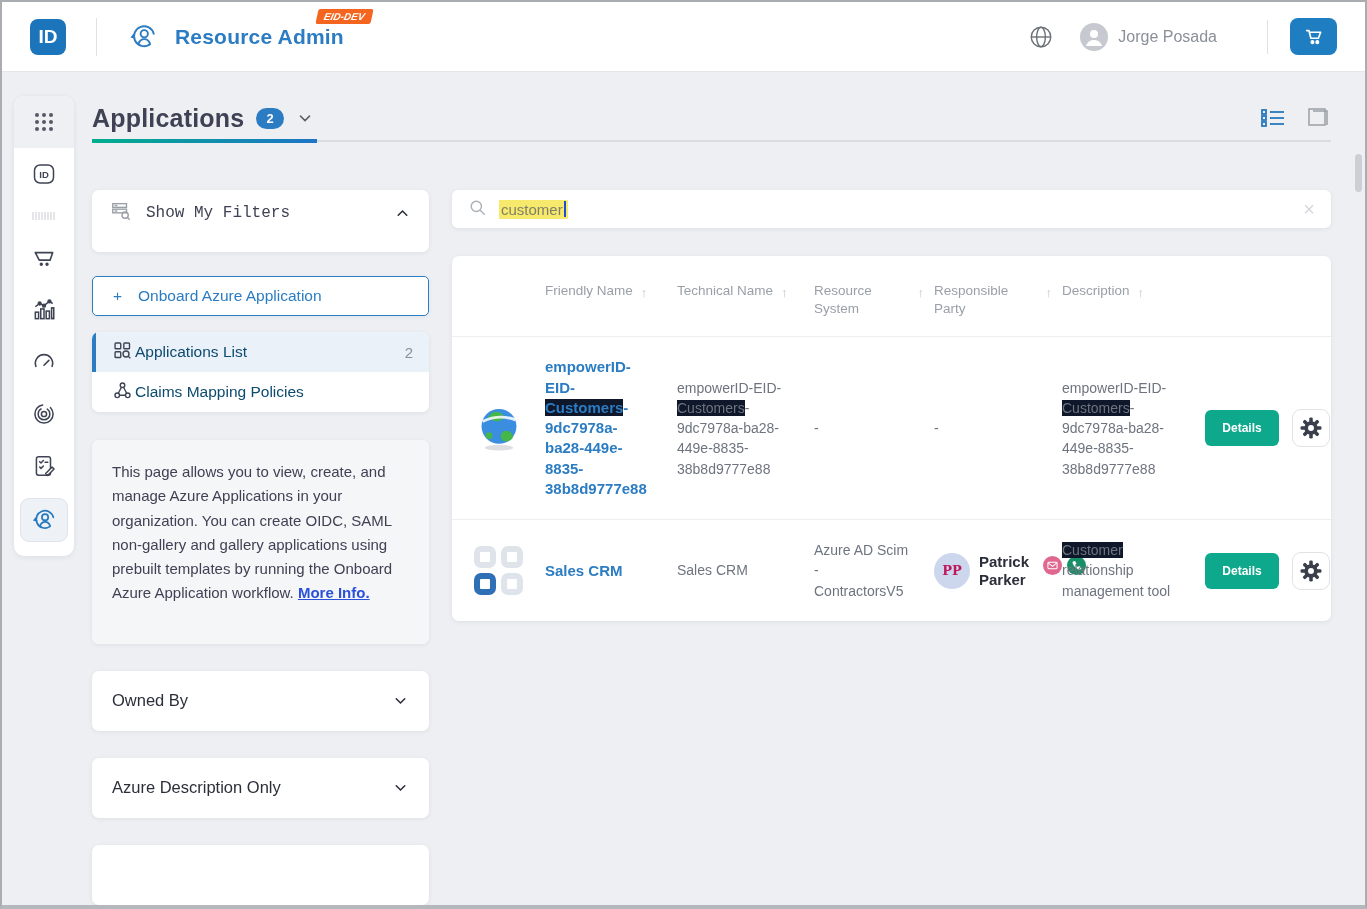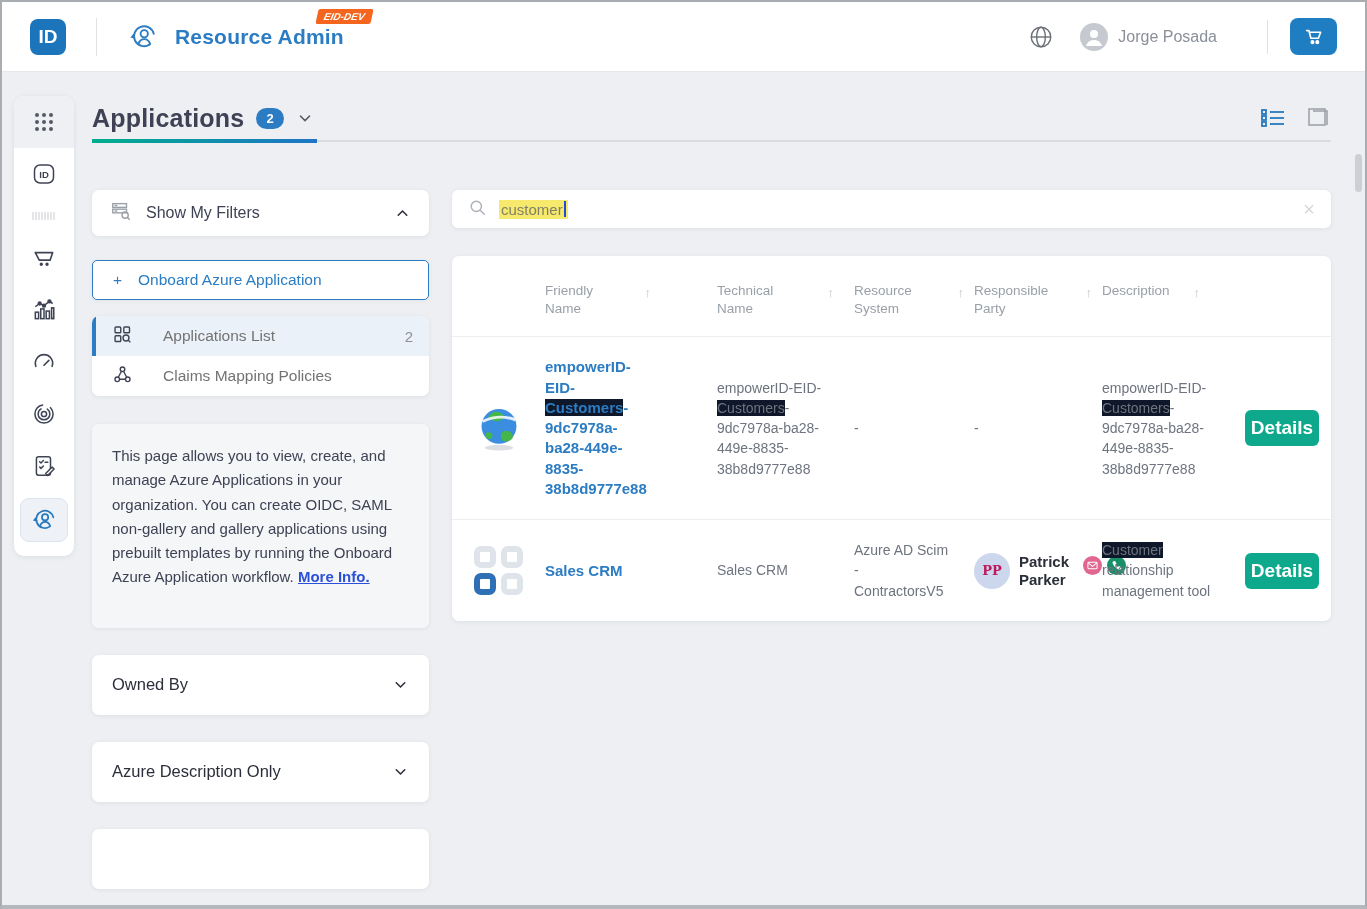--- a/index.html
+++ b/index.html
@@ -43,64 +43,64 @@
   .tab.active { color:#2b2f3a; font-weight:bold; }
   .tab.active::after { content:""; position:absolute; left:-14px; right:-14px; bottom:-3px; height:4px; background:#2779bd; z-index:2; }
   .view-icons { margin-left:auto; display:flex; align-items:center; gap:18px; }
   .vicon { cursor:pointer; display:flex; }
 
   
   .content { display:flex; gap:23px; margin-top:48px; }
   .filters-col { width:337px; flex-shrink:0; }
   .card { background:#fff; border-radius:7px; box-shadow:0 1px 4px rgba(70,80,100,.09); }
   .panel-head { display:flex; align-items:center; padding:0 18px; cursor:pointer; }
-  .filters-card { height:46px; }
+  .filters-card { height:62px;font-family:Liberation Mono, monospace; }
   .filters-card .panel-head { height:46px; }
   .panel-head .plabel { font-size:16px; color:#3f4254; margin-left:14px; }
   .panel-head .chev { margin-left:auto; display:flex; }
   .onboard-btn { margin-top:24px; width:100%; height:40px; background:#fff; border:1px solid #2b7cc2; border-radius:5px; color:#2b7cc2; font-size:15.5px; font-family:inherit; display:flex; align-items:center; padding:0 20px; gap:16px; cursor:pointer; box-shadow:0 1px 4px rgba(70,80,100,.07); }
   .nav-card { margin-top:16px; overflow:hidden; }
   .nav-item { height:40px; display:flex; align-items:center; padding:0 16px; cursor:pointer; border-left:4px solid transparent; }
   .nav-item.active { background:#eaf1f9; border-left:4px solid #2b7cc2; }
-  .nav-item .nlabel { font-size:15.5px; color:#737373; margin-left:30px; }
+  .nav-item .nlabel { font-size:15.5px; color:#0c4a6e; margin-left:2px; }
   .nav-item .ncount { margin-left:auto; color:#8b909a; font-size:15px; }
   .info-card { margin-top:28px; overflow:hidden; }
   .info-card .panel-head { height:56px; }
   .info-card .plabel { font-size:16.5px; }
   .info-body { background:#f5f6f8; padding:20px 20px 38px; font-size:15px; color:#3f4254; line-height:1.62; }
   .info-link { color:#2b50d9; text-decoration:underline; font-weight:bold; cursor:pointer; }
   .acc-card { margin-top:27px; }
   .acc-head { height:60px; display:flex; align-items:center; padding:0 20px; cursor:pointer;border-radius:15px; }
   .acc-head .alabel { font-size:16.5px; color:#2b2f3a; }
   .acc-head .chev { margin-left:auto; display:flex; }
 
   
   .results-col { flex:1; min-width:0; }
   .searchbar { height:38px; border-radius:6px; display:flex; align-items:center; padding:0 16px; }
   .search-text { margin-left:12px; font-size:15px; color:#80806a; background:#f6e96b; padding:1px 2px; display:flex; align-items:center; }
   .caret { display:inline-block; width:2px; height:16px; background:#1a4fd6; margin-left:1px; }
   .clear-x { margin-left:auto; color:#d6d8dd; font-size:20px; line-height:1; cursor:pointer; }
 
   .table-card { margin-top:28px; overflow:hidden; }
   .thead { display:flex; padding:26px 0 18px; }
-  .th { font-size:13.5px; color:#9aa0a8; display:flex; align-items:flex-start; gap:24px; line-height:1.35; }
+  .th { font-size:13.5px; color:#9aa0a8; display:flex; align-items:flex-start; gap:8px; line-height:1.35; }
   .sort { color:#c0c3c8; font-size:13px; margin-top:2px; }
   .c-icon { width:93px; display:flex; justify-content:center; flex-shrink:0; }
   .c-friendly { width:132px; padding-right:26px; flex-shrink:0; }
-  .c-tech { width:137px; padding-right:20px; flex-shrink:0;margin-left:40px; }
+  .c-tech { width:137px; padding-right:20px; flex-shrink:0; }
   .c-res { width:120px; padding-right:10px; flex-shrink:0; }
   .c-resp { width:128px; padding-right:10px; flex-shrink:0; }
   .c-desc { width:143px; padding-right:12px; flex-shrink:0; }
   .c-actions { flex:1; display:flex; align-items:center; justify-content:flex-end; gap:13px; padding-right:18px; }
   .trow { display:flex; align-items:center; border-top:1px solid #eceef0; padding:20px 0; }
   .friendly-text { color:#2b7cc2; font-weight:bold; font-size:15px; line-height:1.35; word-break:break-word; }
   .gray-text { color:#6e747f; font-size:14px; line-height:1.45; word-break:break-word; }
   .hl { background:#0f172a; }
   .dash { color:#6e747f; font-size:14px; }
-  .details-btn { min-width:74px; height:36px; border:none; border-radius:6px; background:#0ea88c; color:#fff; font-size:19px; font-weight:bold; font-family:inherit; cursor:pointer; }
+  .details-btn { min-width:74px; height:36px; border:none; border-radius:6px; background:#0ea88c; color:#fff; font-size:12px; font-weight:bold; font-family:inherit; cursor:pointer; }
   .gear-btn { width:38px; height:38px; border-radius:9px; background:#fff; border:1px solid #e0e2e6; display:flex; align-items:center; justify-content:center; cursor:pointer; }
 
   .tiles { display:grid; grid-template-columns:22px 22px; grid-gap:5px; }
   .tile { width:22px; height:22px; border-radius:7px; border:6px solid #dfe3ea; background:#fff; }
   .tile.blue { border-color:#2e6fb5; }
 
   .resp-person { display:flex; align-items:center; gap:9px; }
   .pp-avatar { width:36px; height:36px; border-radius:50%; background:#ccd7ed; color:#be185d; font-family:"DejaVu Serif", serif; font-weight:bold; font-size:13px; display:flex; align-items:center; justify-content:center; flex-shrink:0; }
   .resp-meta { display:flex; }
   .resp-name { color:#2b2f3a; font-weight:bold; font-size:15px; line-height:1.2; width:64px; }

